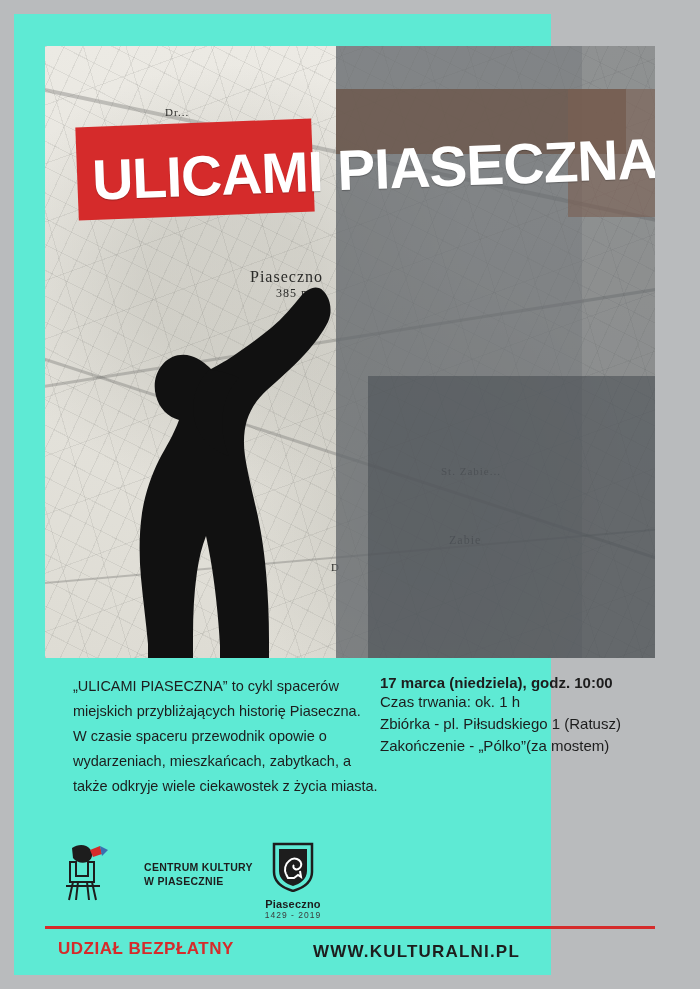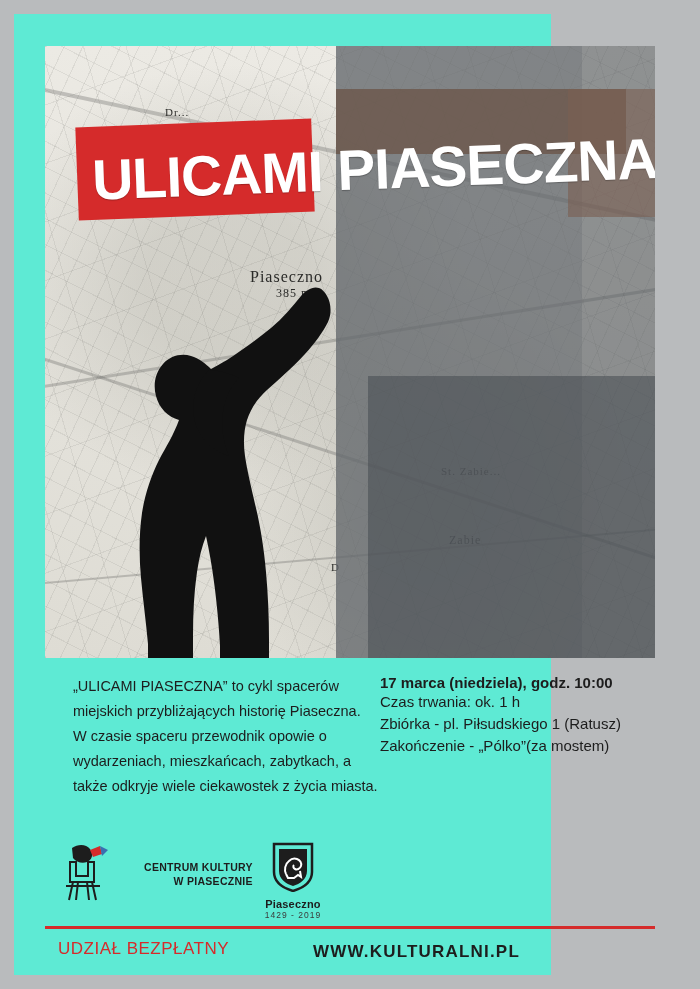--- a/index.html
+++ b/index.html
@@ -194,21 +194,20 @@
     width: 300px; height: 72px;
   }
   .ck-text {
     position: absolute;
     left: 88px; top: 18px;
     font-size: 10.5px;
     font-weight: bold;
     line-height: 14px;
     color: #1d1d1d;
     letter-spacing: 0.3px;
-    text-align: right;
   }
   .piaseczno-logo {
     position: absolute;
     left: 182px; top: 0px;
     width: 110px;
     text-align: center;
   }
   .piaseczno-logo .nm {
     font-size: 11px;
     font-weight: bold;
@@ -227,21 +226,21 @@
     position: absolute;
     left: 31px; top: 912px;
     width: 610px; height: 3px;
     background: #d52b2b;
   }
   .free {
     position: absolute;
     left: 44px; top: 925px;
     color: #d52b2b;
     font-size: 17px;
-    font-weight: normal;
+    font-weight: bold;
     letter-spacing: 0.5px;
   }
   .url {
     position: absolute;
     right: 31px; top: 928px;
     color: #1d1d1d;
     font-size: 17px;
     font-weight: bold;
     letter-spacing: 1.2px;
   }

